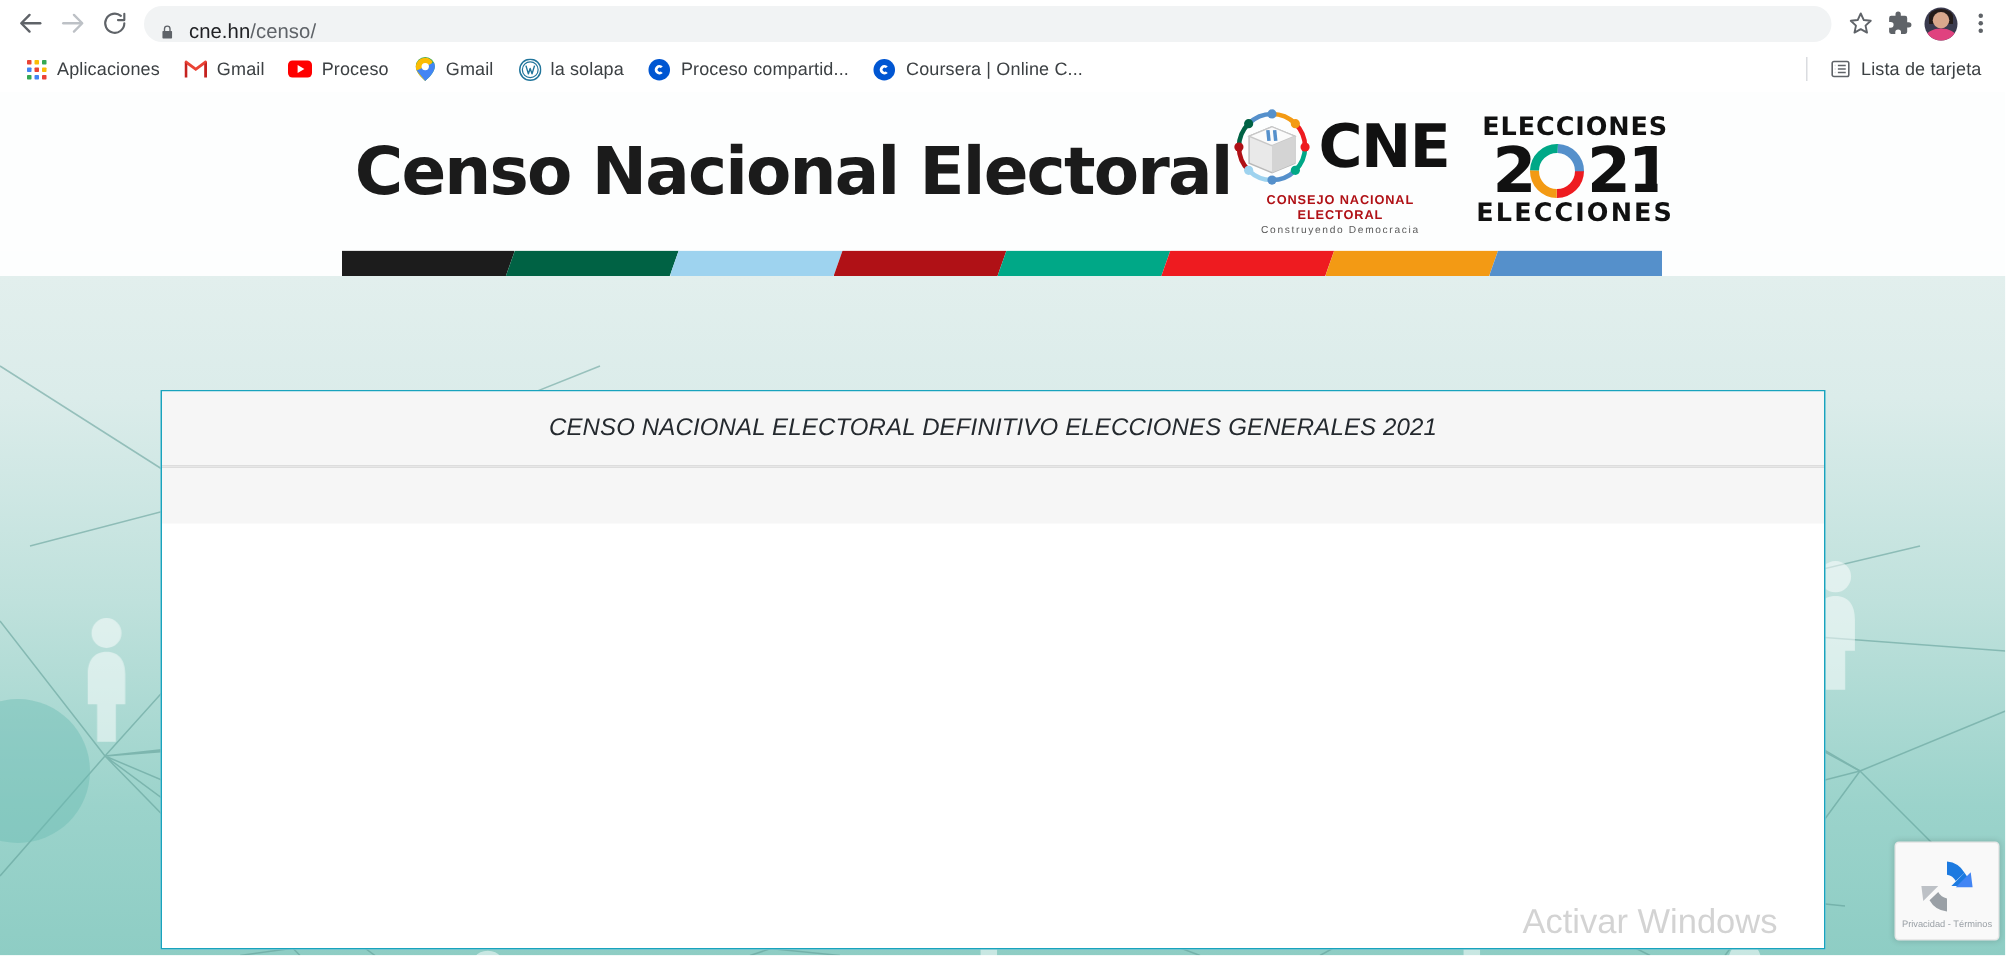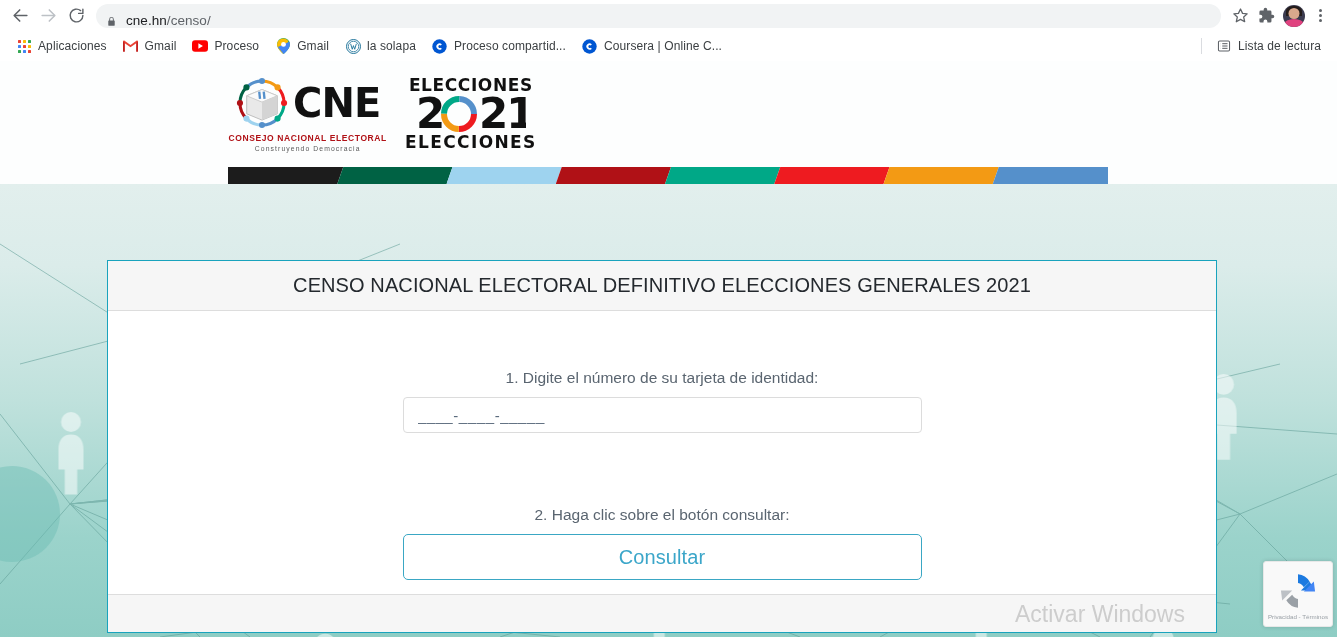--- a/index.html
+++ b/index.html
@@ -245,24 +245,25 @@
   }
   #card-header {
     height: 50px;
     background: #f6f6f6;
     border-bottom: 1px solid #dddddd;
     display: flex;
     align-items: center;
     justify-content: center;
   }
   #card-title {
-    font-size: 20px;
+    font-size: 16px;
     color: #24292e;
     letter-spacing: 0.1px;
     font-family: "Liberation Sans", sans-serif;
+    font-style: italic;
   }
   #card-body {
     flex: 1;
     display: flex;
     flex-direction: column;
     align-items: center;
     padding-top: 58px;
     background: #fff;
   }
   #card-footer {
@@ -482,30 +483,31 @@
         <svg width="14" height="14" viewBox="0 0 24 24" fill="none" stroke="#5f6368" stroke-width="1.8">
             <rect x="2.5" y="3.5" width="19" height="17" rx="2"></rect>
             <line x1="9" y1="8" x2="18" y2="8"></line>
             <line x1="9" y1="12" x2="18" y2="12"></line>
             <line x1="9" y1="16" x2="18" y2="16"></line>
             <line x1="5.6" y1="8" x2="5.9" y2="8"></line>
             <line x1="5.6" y1="12" x2="5.9" y2="12"></line>
             <line x1="5.6" y1="16" x2="5.9" y2="16"></line>
           </svg>
       </span>
-      <span class="bm-label">Lista de lectura</span>
+      <span class="bm-label">Lista de tarjeta</span>
     </div>
 
   </div>
 </div>
 
 <div id="page">
 
   <div id="site-header">
     <div id="header-inner">
+      <div id="site-title">Censo Nacional Electoral</div>
 
       <div id="logos">
 
         <div id="cne-logo">
           <div id="cne-top">
             <div id="cne-mark">
               <svg viewBox="0 0 60 60" width="54" height="54">
                 <g fill="none" stroke-width="3.4" stroke-linecap="round">
                   <path d="M30 5.5a24.5 24.5 0 0 1 17.3 7.2" stroke="#f39a14"></path>
                   <path d="M47.3 12.7A24.5 24.5 0 0 1 54.5 30" stroke="#ee1b20"></path>
@@ -620,27 +622,20 @@
     </div>
   </div>
 
   <div id="watermark" style="top:540px;left:1015px;">Activar Windows</div>
 
   <div id="card">
     <div id="card-header">
       <div id="card-title">CENSO NACIONAL ELECTORAL DEFINITIVO ELECCIONES GENERALES 2021</div>
     </div>
 
-    <div id="card-body">
-      <div class="field-label">1. Digite el número de su tarjeta de identidad:</div>
-      <input id="id-input" type="text" placeholder="____-____-_____" style="">
-
-      <div class="field-label" id="step2-label">2. Haga clic sobre el botón consultar:</div>
-      <button id="consultar-btn">Consultar</button>
-    </div>
 
     <div id="card-footer"></div>
   </div>
 
   <div id="recaptcha-badge">
     <svg id="recaptcha-icon" viewBox="0 0 48 48">
       <path d="M24 6v7.5l6-5.5a14 14 0 0 0-6-2z" fill="#1c7ae0"></path>
       <path d="M38 13 27.5 23.5H42a18 18 0 0 0-4-10.5z" fill="#1c7ae0"></path>
       <path d="M24 4a18 18 0 0 1 14 9l-7 6.6A9.5 9.5 0 0 0 24 14.5z" fill="#1c7ae0"></path>
       <path d="M43 12.5 31 24.5h13.5z" fill="#4285f4"></path>

